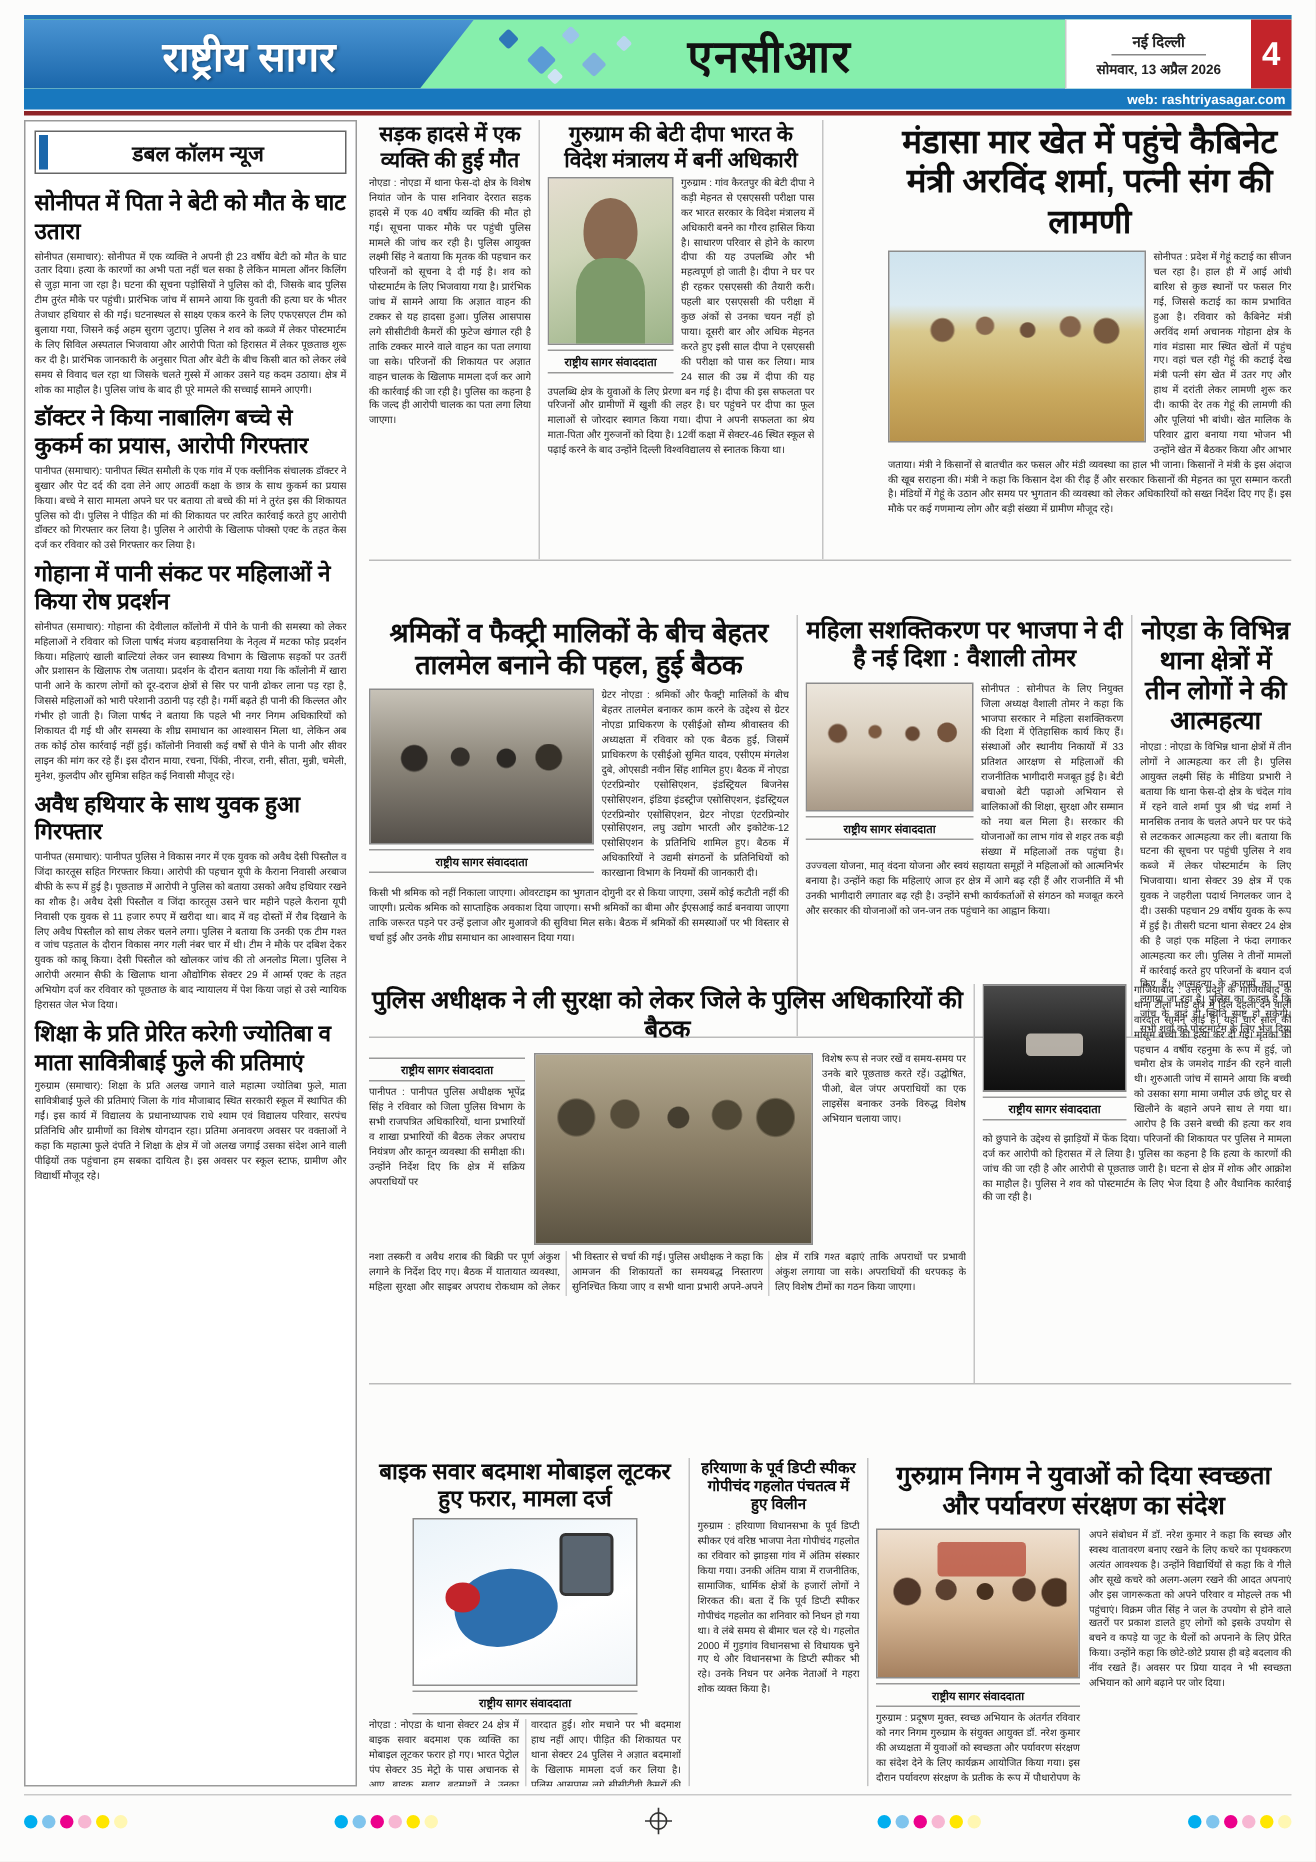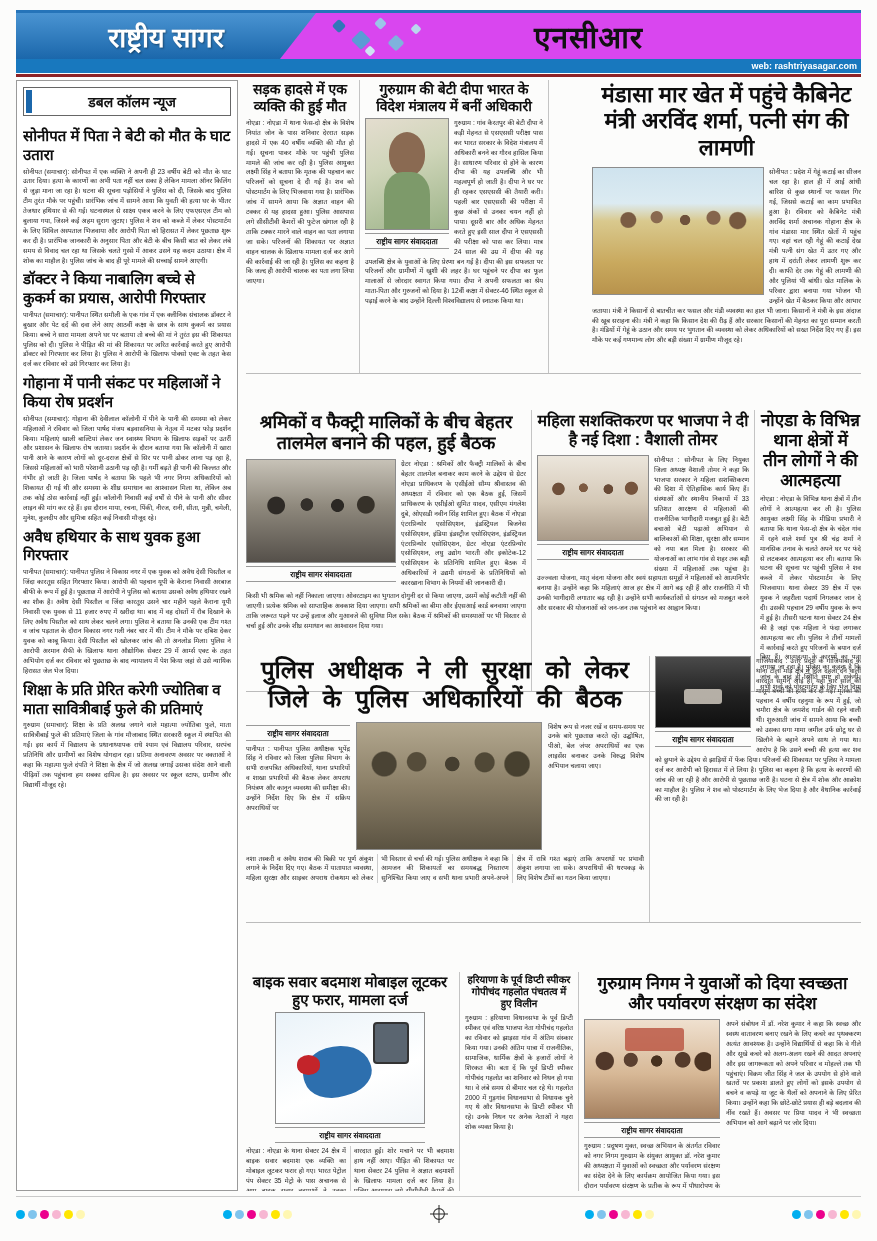--- a/index.html
+++ b/index.html
@@ -1,19 +1,19 @@
 <!DOCTYPE html>
 <html lang="hi"><head>
 <meta charset="utf-8">
 <style>
   html,body{margin:0;padding:0;background:#efede9;font-family:"Liberation Sans","DejaVu Sans",sans-serif;}
   .page{position:relative;width:877px;height:1241px;margin:0 auto;background:#fcfcfb;overflow:hidden;}
   
   .header{position:absolute;top:10px;left:16px;right:16px;}
-  .mast-row{display:flex;height:46px;border-top:3px solid #2574b9;background:#d946ef;}
+  .mast-row{display:flex;height:46px;border-top:3px solid #2574b9;background:#86efac;}
   .nameplate{position:relative;width:300px;background:linear-gradient(180deg,#4a94d2 0%,#1b67ab 75%,#155globalsa?} 100%);}
   .nameplate{background:linear-gradient(180deg,#4a94d2 0%,#1b67ab 100%);color:#fff;display:flex;align-items:center;justify-content:center;font-size:27px;font-weight:bold;clip-path:polygon(0 0,100% 0,88% 100%,0 100%);text-shadow:1px 1px 2px rgba(0,0,0,.4);}
   .mast-mid{flex:1;position:relative;display:flex;align-items:center;justify-content:center;}
   .mast-mid .edition{font-size:30px;font-weight:bold;color:#111;letter-spacing:1px;}
   .diamonds span{position:absolute;display:block;transform:rotate(45deg);border-radius:2px;}
   .diamonds span:nth-child(1){left:18px;top:8px;width:10px;height:10px;background:#2f77b8;}
   .diamonds span:nth-child(2){left:38px;top:20px;width:14px;height:14px;background:#5b9bd5;}
   .diamonds span:nth-child(3){left:60px;top:6px;width:9px;height:9px;background:#9bc4e8;}
   .diamonds span:nth-child(4){left:74px;top:24px;width:12px;height:12px;background:#7fb2dd;}
   .diamonds span:nth-child(5){left:96px;top:12px;width:8px;height:8px;background:#b9d6ee;}
@@ -90,20 +90,27 @@
         <div class="diamonds">
             <span></span>
             <span></span>
             <span></span>
             <span></span>
             <span></span>
             <span></span>
           </div>
         <div class="edition">एनसीआर</div>
       </div>
+      <div class="mast-right">
+        <div class="dates">
+          <div class="city">नई दिल्ली</div>
+          <div class="date">सोमवार, 13 अप्रैल 2026</div>
+        </div>
+        <div class="pageno">4</div>
+      </div>
     </div>
     <div class="web-strip">web: rashtriyasagar.com</div>
     <div class="red-rule"></div>
   </div>
 
   <div class="content">
 
     <div class="col-left">
       <div class="section-head">
         <div class="accent-bar"></div>
@@ -199,21 +206,21 @@
           <div class="story" style="flex:1;">
             <div class="hl hl-sm">नोएडा के विभिन्न थाना क्षेत्रों में तीन लोगों ने की आत्महत्या</div>
             <div class="body">नोएडा : नोएडा के विभिन्न थाना क्षेत्रों में तीन लोगों ने आत्महत्या कर ली है। पुलिस आयुक्त लक्ष्मी सिंह के मीडिया प्रभारी ने बताया कि थाना फेस-दो क्षेत्र के चंदेल गांव में रहने वाले शर्मा पुत्र श्री चंद्र शर्मा ने मानसिक तनाव के चलते अपने घर पर फंदे से लटककर आत्महत्या कर ली। बताया कि घटना की सूचना पर पहुंची पुलिस ने शव कब्जे में लेकर पोस्टमार्टम के लिए भिजवाया। थाना सेक्टर 39 क्षेत्र में एक युवक ने जहरीला पदार्थ निगलकर जान दे दी। उसकी पहचान 29 वर्षीय युवक के रूप में हुई है। तीसरी घटना थाना सेक्टर 24 क्षेत्र की है जहां एक महिला ने फंदा लगाकर आत्महत्या कर ली। पुलिस ने तीनों मामलों में कार्रवाई करते हुए परिजनों के बयान दर्ज किए हैं। आत्महत्या के कारणों का पता लगाया जा रहा है। पुलिस का कहना है कि जांच के बाद ही स्थिति स्पष्ट हो सकेगी। सभी शवों को पोस्टमार्टम के लिए भेज दिया गया है।</div>
           </div>
         </div>
       </div>
 
       <div class="band bandC">
         <div class="cols">
           <div class="story" style="width:398px;">
-            <div class="hl hl-xl" style="font-size:24px;font-family:Liberation Mono, monospace;">पुलिस अधीक्षक ने ली सुरक्षा को लेकर जिले के पुलिस अधिकारियों की बैठक</div>
+            <div class="hl hl-xl" style="font-size:16px;">पुलिस अधीक्षक ने ली सुरक्षा को लेकर जिले के पुलिस अधिकारियों की बैठक</div>
             <div style="display:flex;gap:6px;">
               <div style="width:104px;">
                 <div class="byline">राष्ट्रीय सागर संवाददाता</div>
                 <div class="body">पानीपत : पानीपत पुलिस अधीक्षक भूपेंद्र सिंह ने रविवार को जिला पुलिस विभाग के सभी राजपत्रित अधिकारियों, थाना प्रभारियों व शाखा प्रभारियों की बैठक लेकर अपराध नियंत्रण और कानून व्यवस्था की समीक्षा की। उन्होंने निर्देश दिए कि क्षेत्र में सक्रिय अपराधियों पर</div>
               </div>
               <div class="photo ph-police" style="width:186px;height:128px;flex:none;">
                   <i></i>
                 </div>
               <div class="body" style="flex:1;">विशेष रूप से नजर रखें व समय-समय पर उनके बारे पूछताछ करते रहें। उद्घोषित, पीओ, बेल जंपर अपराधियों का एक लाइसेंस बनाकर उनके विरुद्ध विशेष अभियान चलाया जाए।</div>
             </div>

